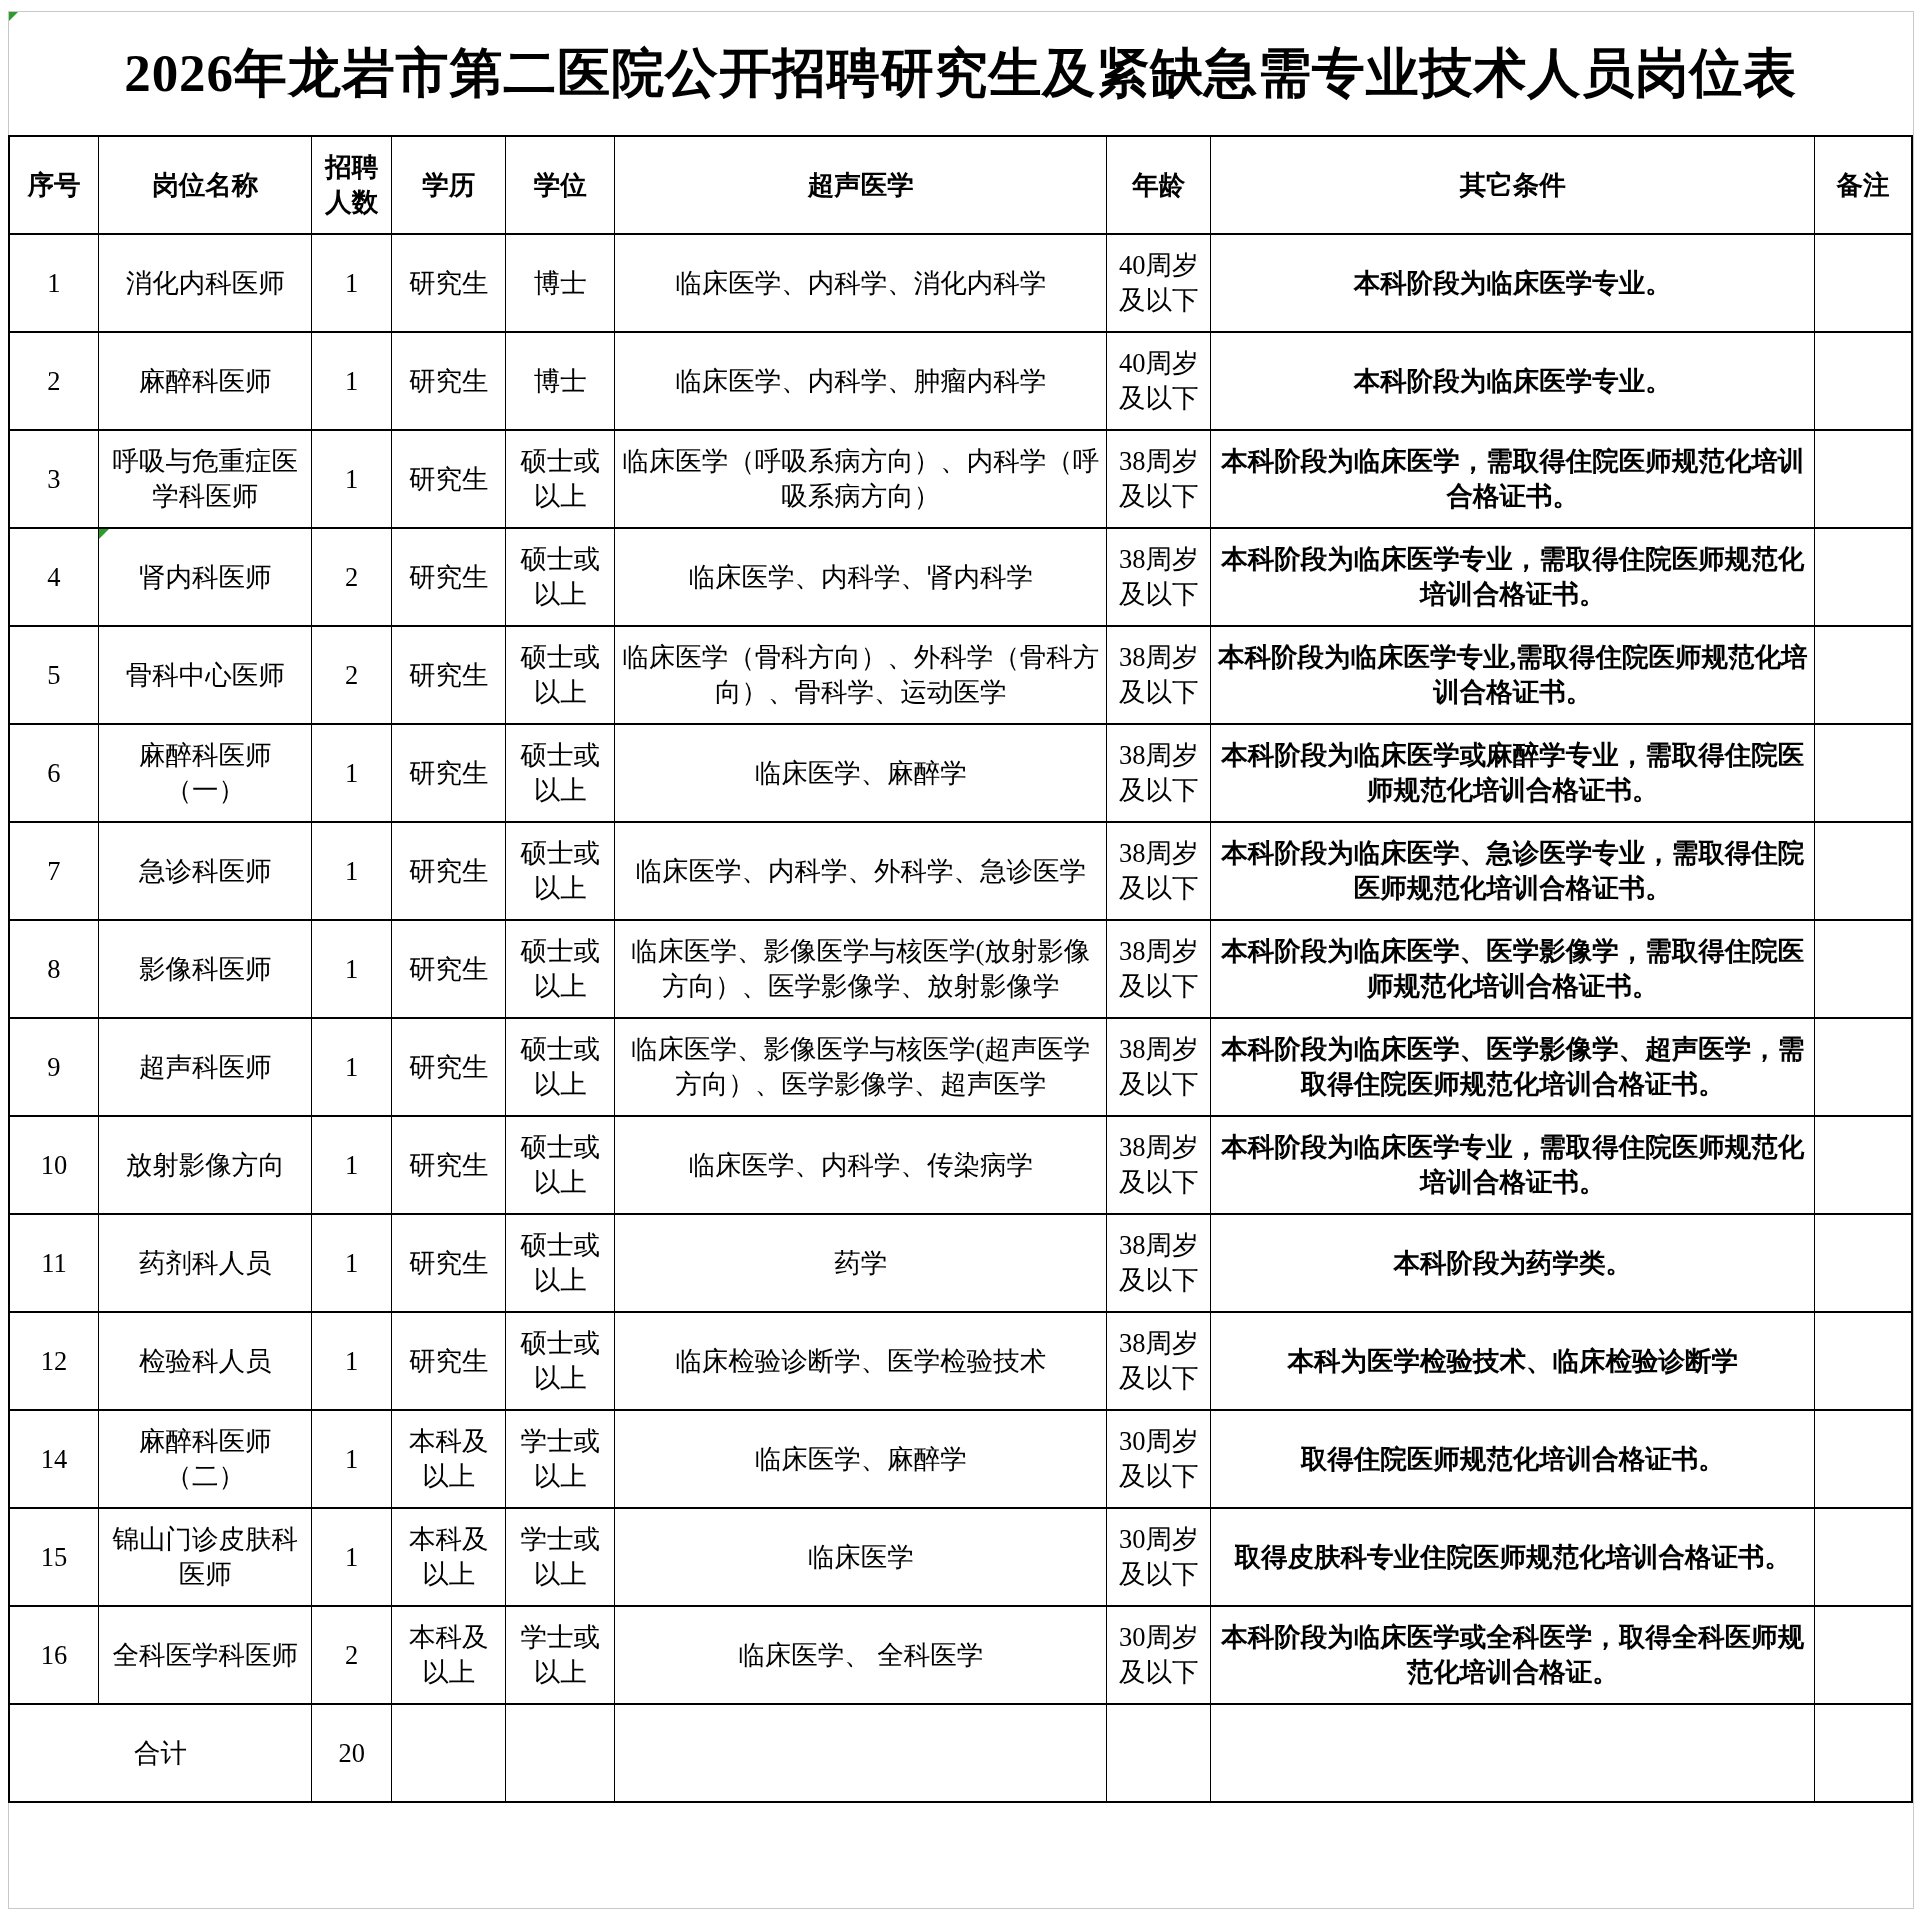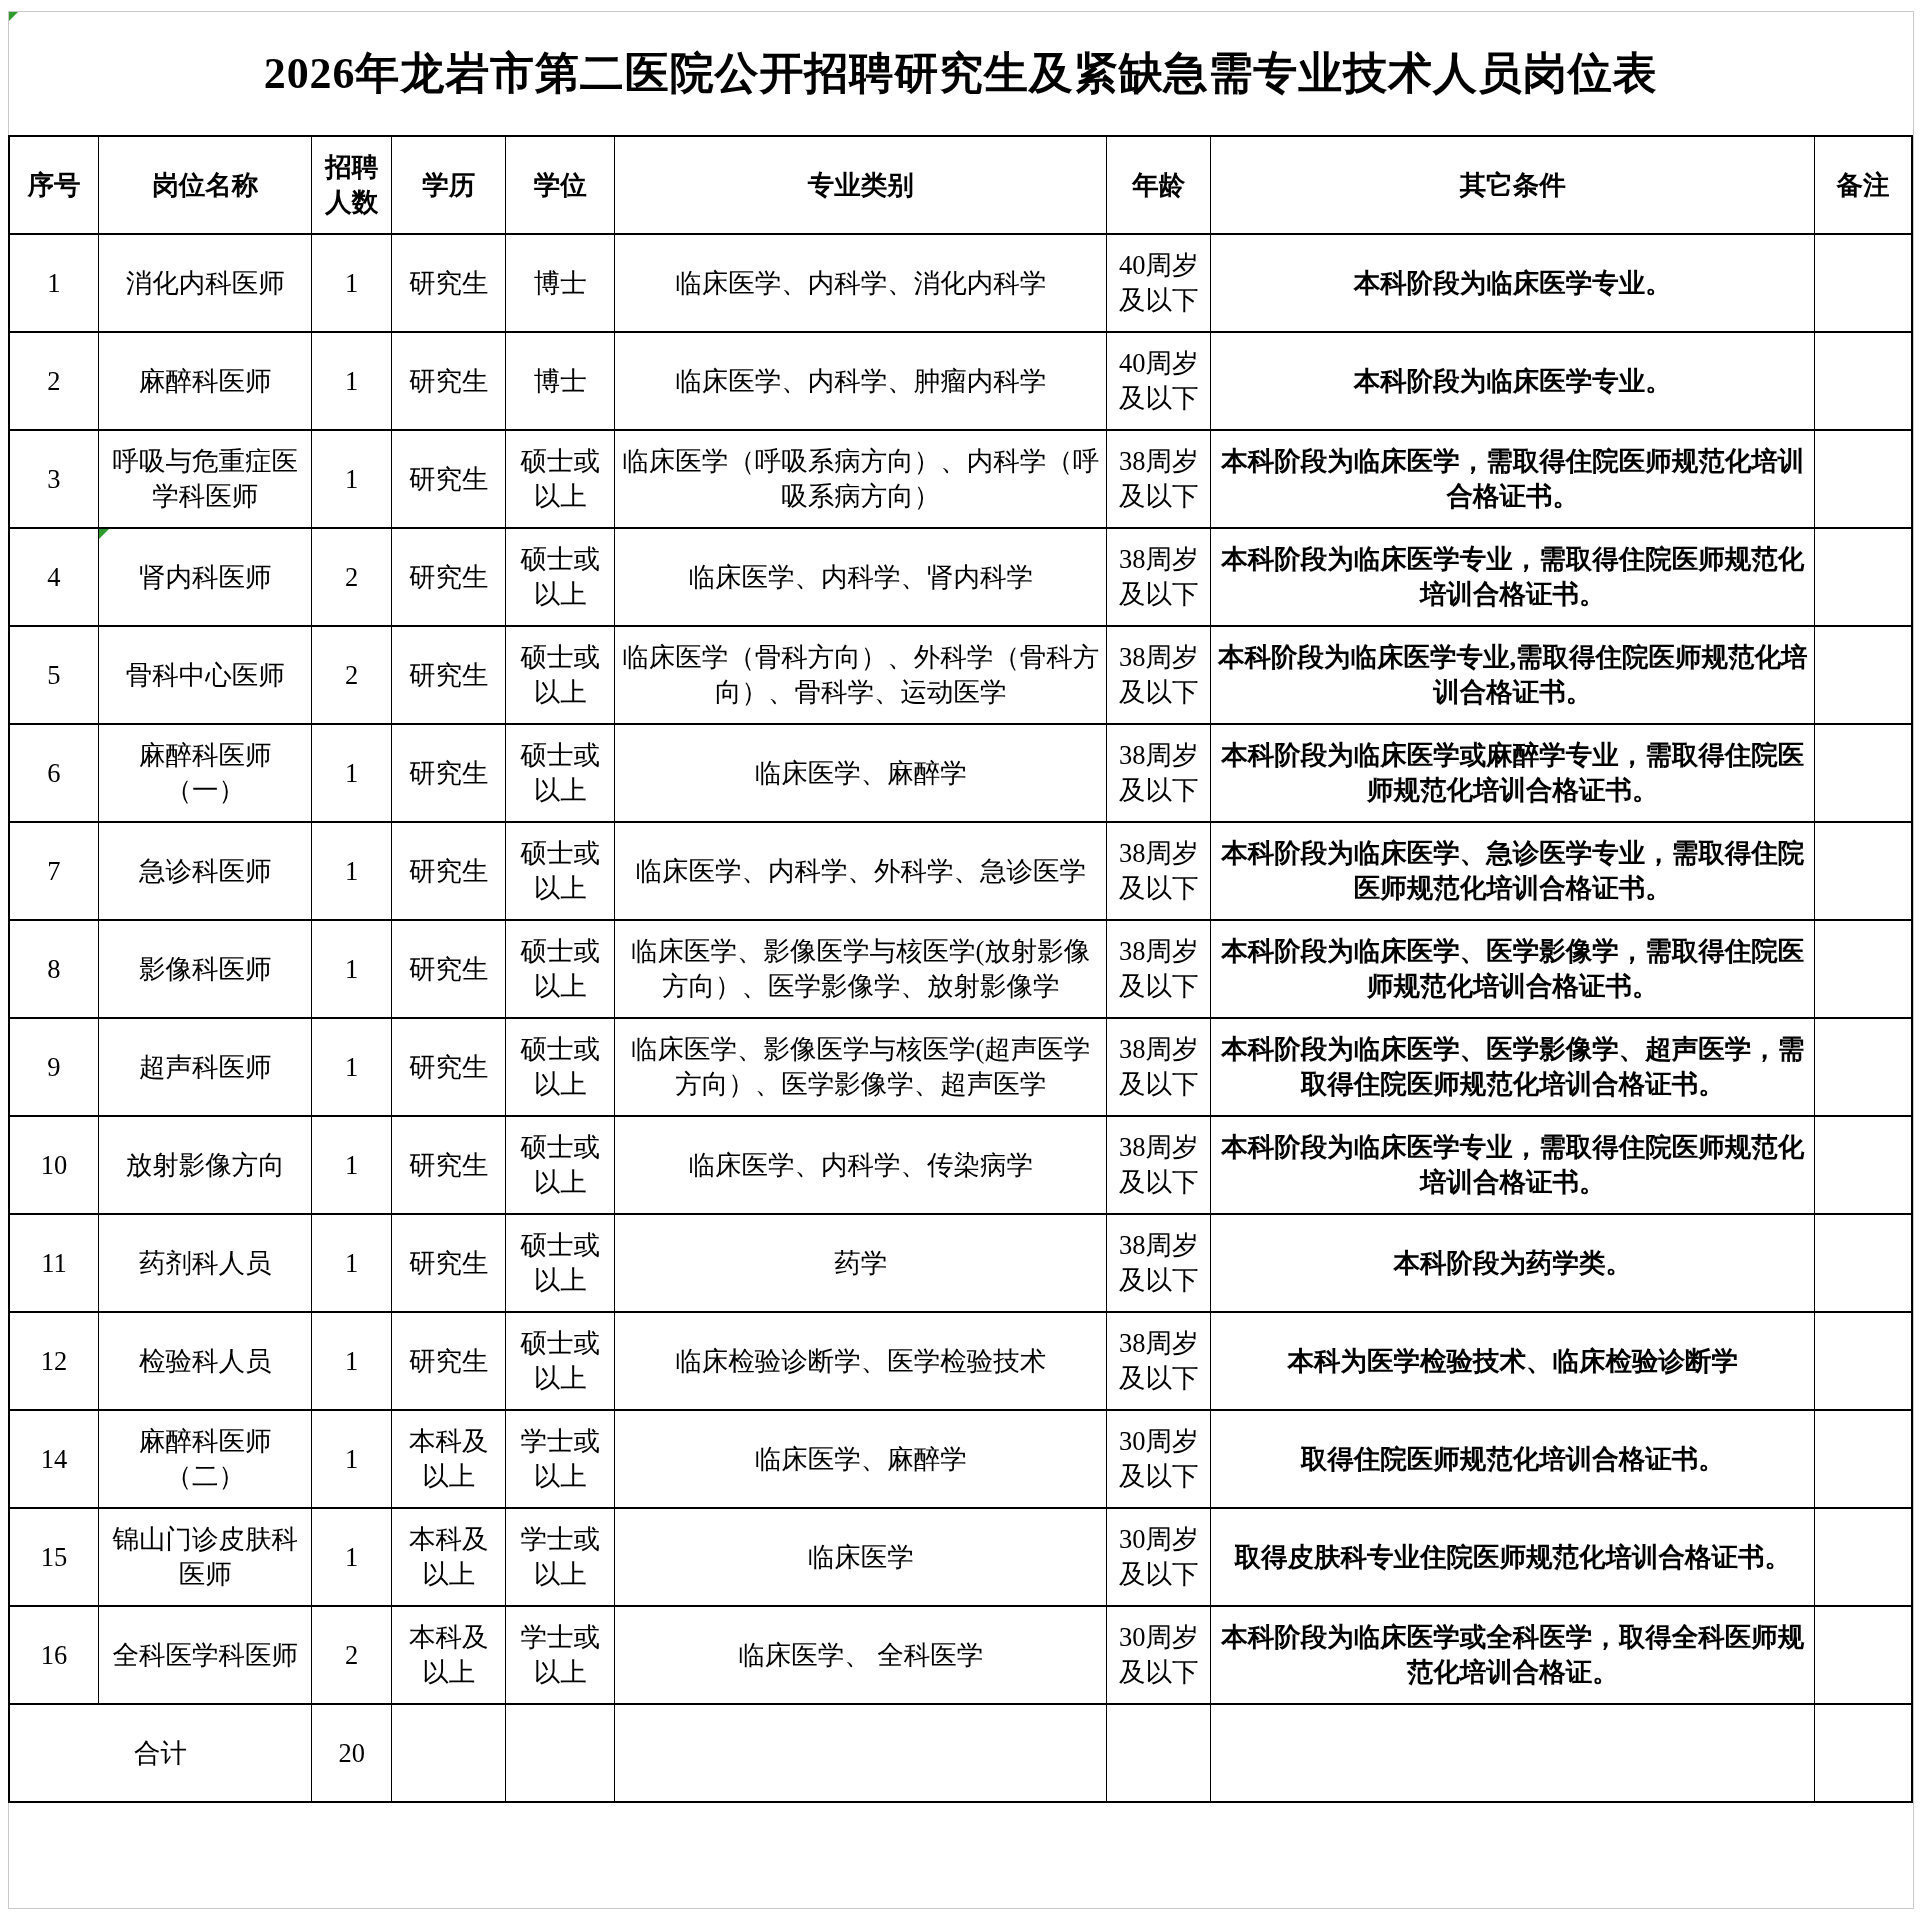--- a/index.html
+++ b/index.html
@@ -26,21 +26,21 @@
     border-right: 9.5px solid transparent;
     z-index: 5;
   }
   .title-row {
     height: 123px;
     display: flex;
     align-items: center;
     justify-content: center;
   }
   .page-title {
-    font-size: 44px;
+    font-size: 53px;
     font-weight: bold;
     letter-spacing: 0.9px;
     white-space: nowrap;
   }
   table.jobs {
     position: absolute;
     left: -0.9px; top: 123px;
     width: 1792px;
     table-layout: fixed;
     border-collapse: collapse;
@@ -93,21 +93,21 @@
         <col style="width:604px">
         <col style="width:97px">
     </colgroup>
     <thead>
       <tr class="header-row">
           <th><span>序号</span></th>
           <th><span>岗位名称</span></th>
           <th><span>招聘人数</span></th>
           <th><span>学历</span></th>
           <th><span>学位</span></th>
-          <th><span>专业类别</span></th>
+          <th><span>超声医学</span></th>
           <th><span>年龄</span></th>
           <th><span>其它条件</span></th>
           <th><span>备注</span></th>
         </tr>
     </thead>
     <tbody>
         <tr>
           <td class="col-no"><span>1</span></td>
           <td class="col-position"><span>消化内科医师</span></td>
           <td class="col-count"><span>1</span></td>

